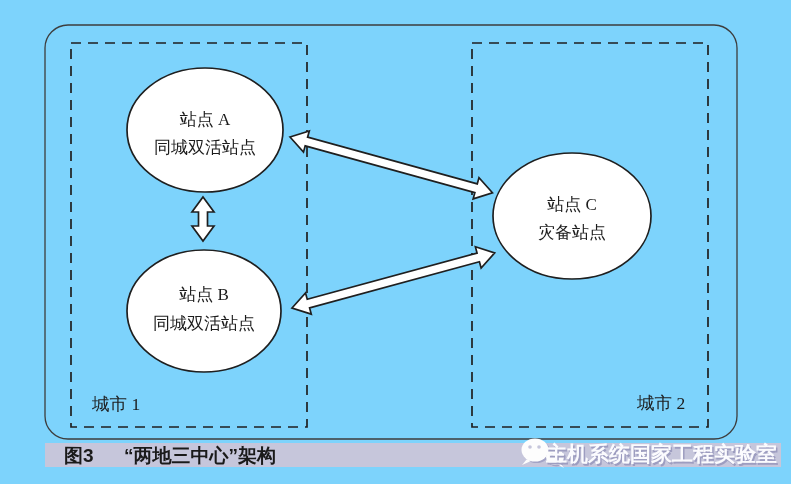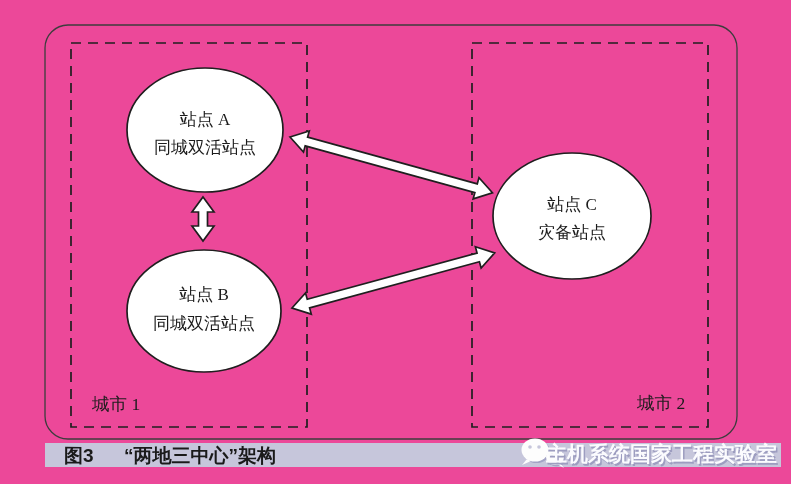--- a/index.html
+++ b/index.html
@@ -1,20 +1,20 @@
 <!DOCTYPE html>
 <html><head>
 <meta charset="utf-8">
 <style>
   html, body { margin: 0; padding: 0; background: #ffffff; }
   .page {
     position: relative;
     width: 791px;
     height: 484px;
-    background: #ec4899;
+    background: #7dd3fc;
     overflow: hidden;
     font-family: "Liberation Serif", "DejaVu Serif", serif;
   }
   svg { position: absolute; left: 0; top: 0; }
   .node-label {
     font-family: "Liberation Serif", "DejaVu Serif", serif;
     font-size: 17px;
     fill: #1c1c1c;
   }
   .region-label {

